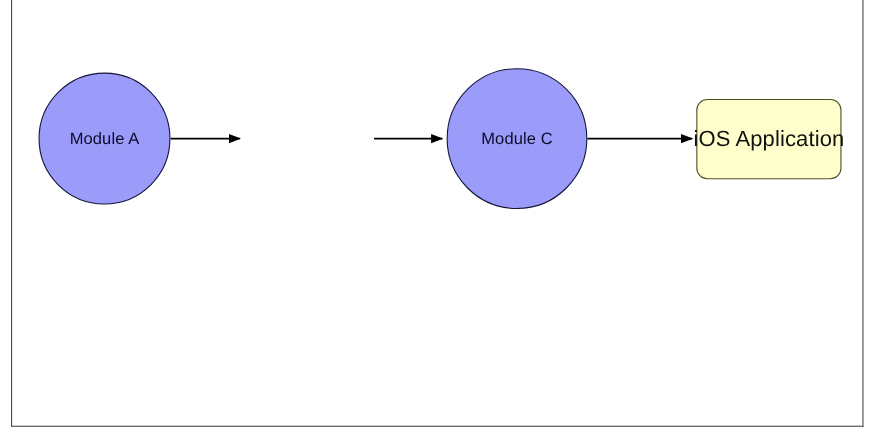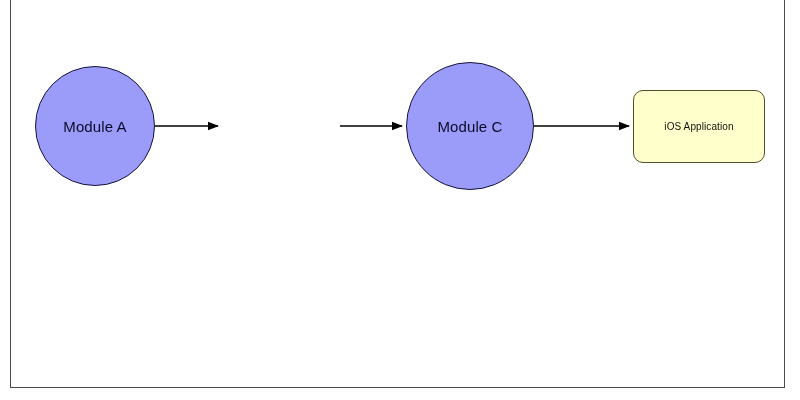--- a/index.html
+++ b/index.html
@@ -54,21 +54,21 @@
   .node-label {
     color: #0b0b28;
     font-size: 15px;
     line-height: 1;
     letter-spacing: 0.1px;
     white-space: nowrap;
     user-select: none;
   }
   .rect-label {
     color: #111111;
-    font-size: 10px;
+    font-size: 20px;
   }
   .edge-layer {
     position: absolute;
     left: 0;
     top: 0;
     width: 800px;
     height: 400px;
     pointer-events: none;
   }
 </style>

